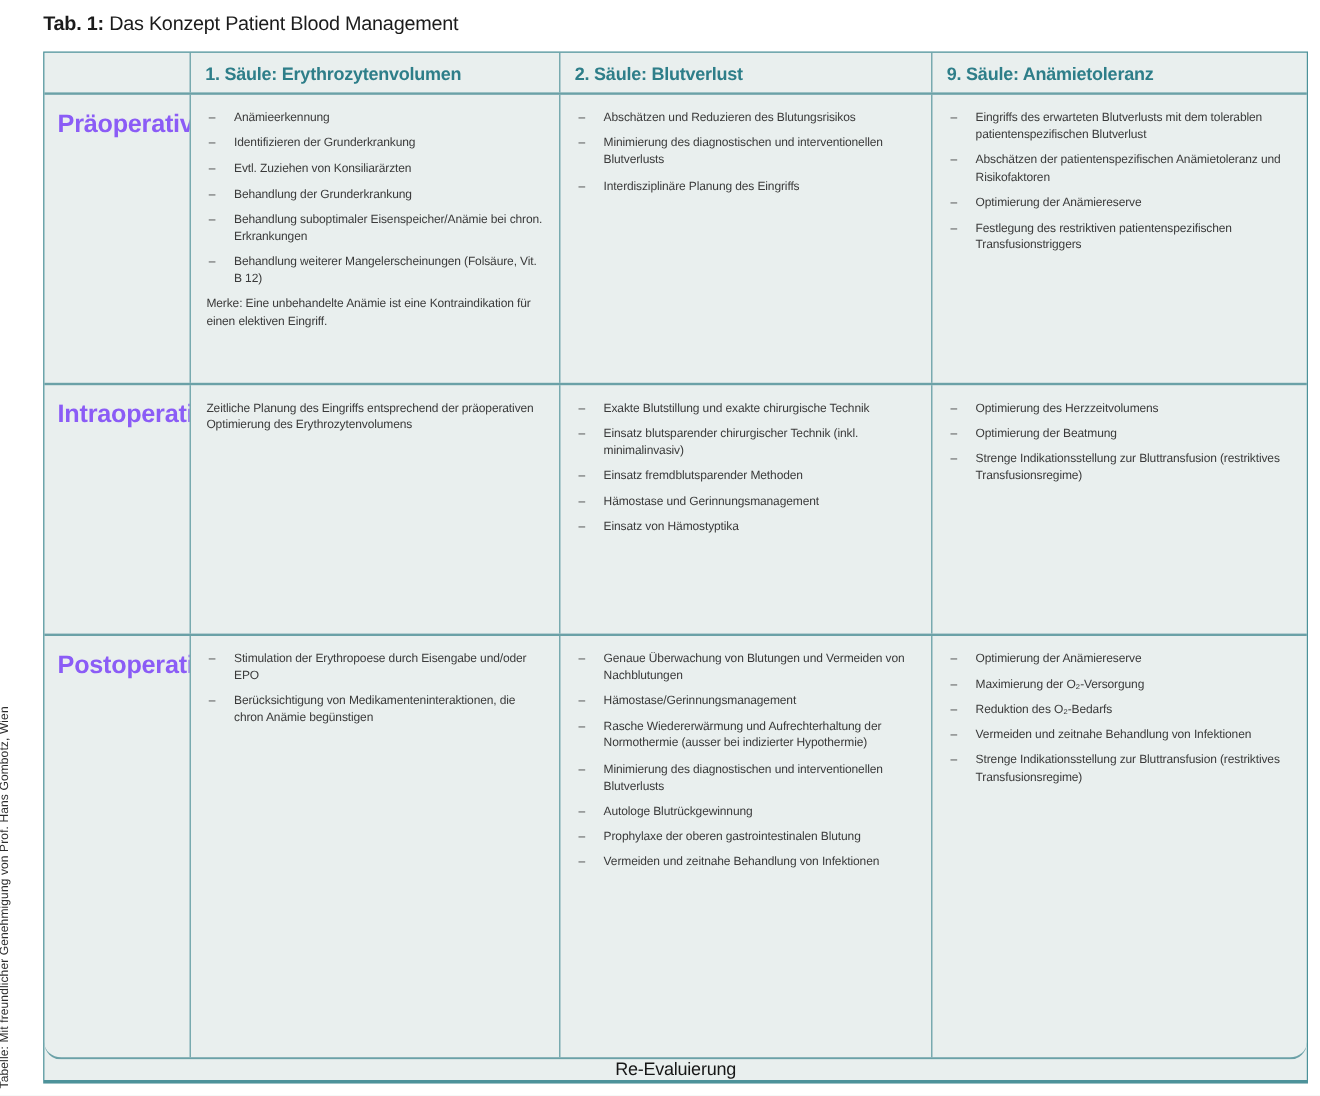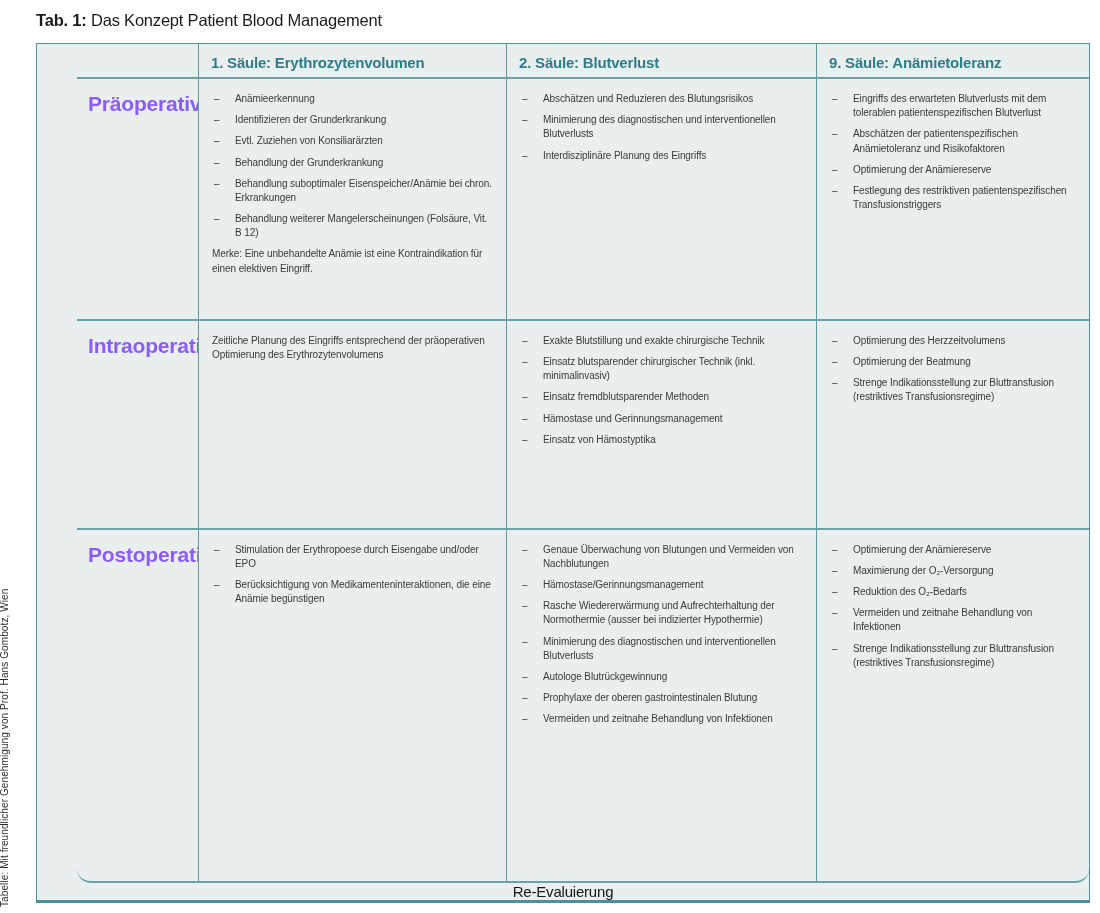--- a/index.html
+++ b/index.html
@@ -16,21 +16,21 @@
   .credit{
     position:absolute;left:10px;bottom:6px;transform-origin:0 100%;
     transform:rotate(-90deg);white-space:nowrap;font-size:10px;color:#2d2d2d;
     letter-spacing:0.1px;
   }
   .tbl{
     position:absolute;left:36px;top:43px;width:1054px;height:860px;
     background:#e9efee;border:1.5px solid #4d929a;border-bottom-width:3.5px;
     box-sizing:border-box;display:flex;flex-direction:column;
   }
-  .grid{display:grid;grid-template-columns:121px 308px 310px 1fr;box-sizing:border-box;margin-left:40px;}
+  .grid{display:grid;grid-template-columns:121px 308px 310px 1fr;box-sizing:border-box;}
   .hrow{height:39px;border-bottom:2px solid #6ba1a7;}
   .hcell{
     padding:10px 8px 0 12px;color:#2e7e89;font-weight:bold;font-size:15px;
     letter-spacing:-0.2px;border-left:1.5px solid #5d99a0;overflow:hidden;
   }
   .hcell.first{border-left:none;}
   .brow{border-bottom:2px solid #6ba1a7;}
   .row-0{height:271px;}
   .row-1{height:234px;}
   .row-2{height:396px;border-radius:14px;}
@@ -111,21 +111,21 @@
         <div class="li">Optimierung des Herzzeitvolumens</div>
         <div class="li">Optimierung der Beatmung</div>
         <div class="li">Strenge Indikationsstellung zur Bluttransfusion (restriktives Transfusionsregime)</div>
       </div>
   </div>
 
   <div class="grid brow row-2">
     <div class="labelcell">Postoperativ</div>
     <div class="cell">
         <div class="li">Stimulation der Erythropoese durch Eisengabe und/oder EPO</div>
-        <div class="li">Berücksichtigung von Medikamenteninteraktionen, die eine Anämie begünstigen</div>
+        <div class="li">Berücksichtigung von Medikamenteninteraktionen, die chron Anämie begünstigen</div>
       </div>
     <div class="cell">
         <div class="li">Genaue Überwachung von Blutungen und Vermeiden von Nachblutungen</div>
         <div class="li">Hämostase/Gerinnungsmanagement</div>
         <div class="li">Rasche Wiedererwärmung und Aufrechterhaltung der Normothermie (ausser bei indizierter Hypothermie)</div>
         <div class="li">Minimierung des diagnostischen und interventionellen Blutverlusts</div>
         <div class="li">Autologe Blutrückgewinnung</div>
         <div class="li">Prophylaxe der oberen gastrointestinalen Blutung</div>
         <div class="li">Vermeiden und zeitnahe Behandlung von Infektionen</div>
       </div>

